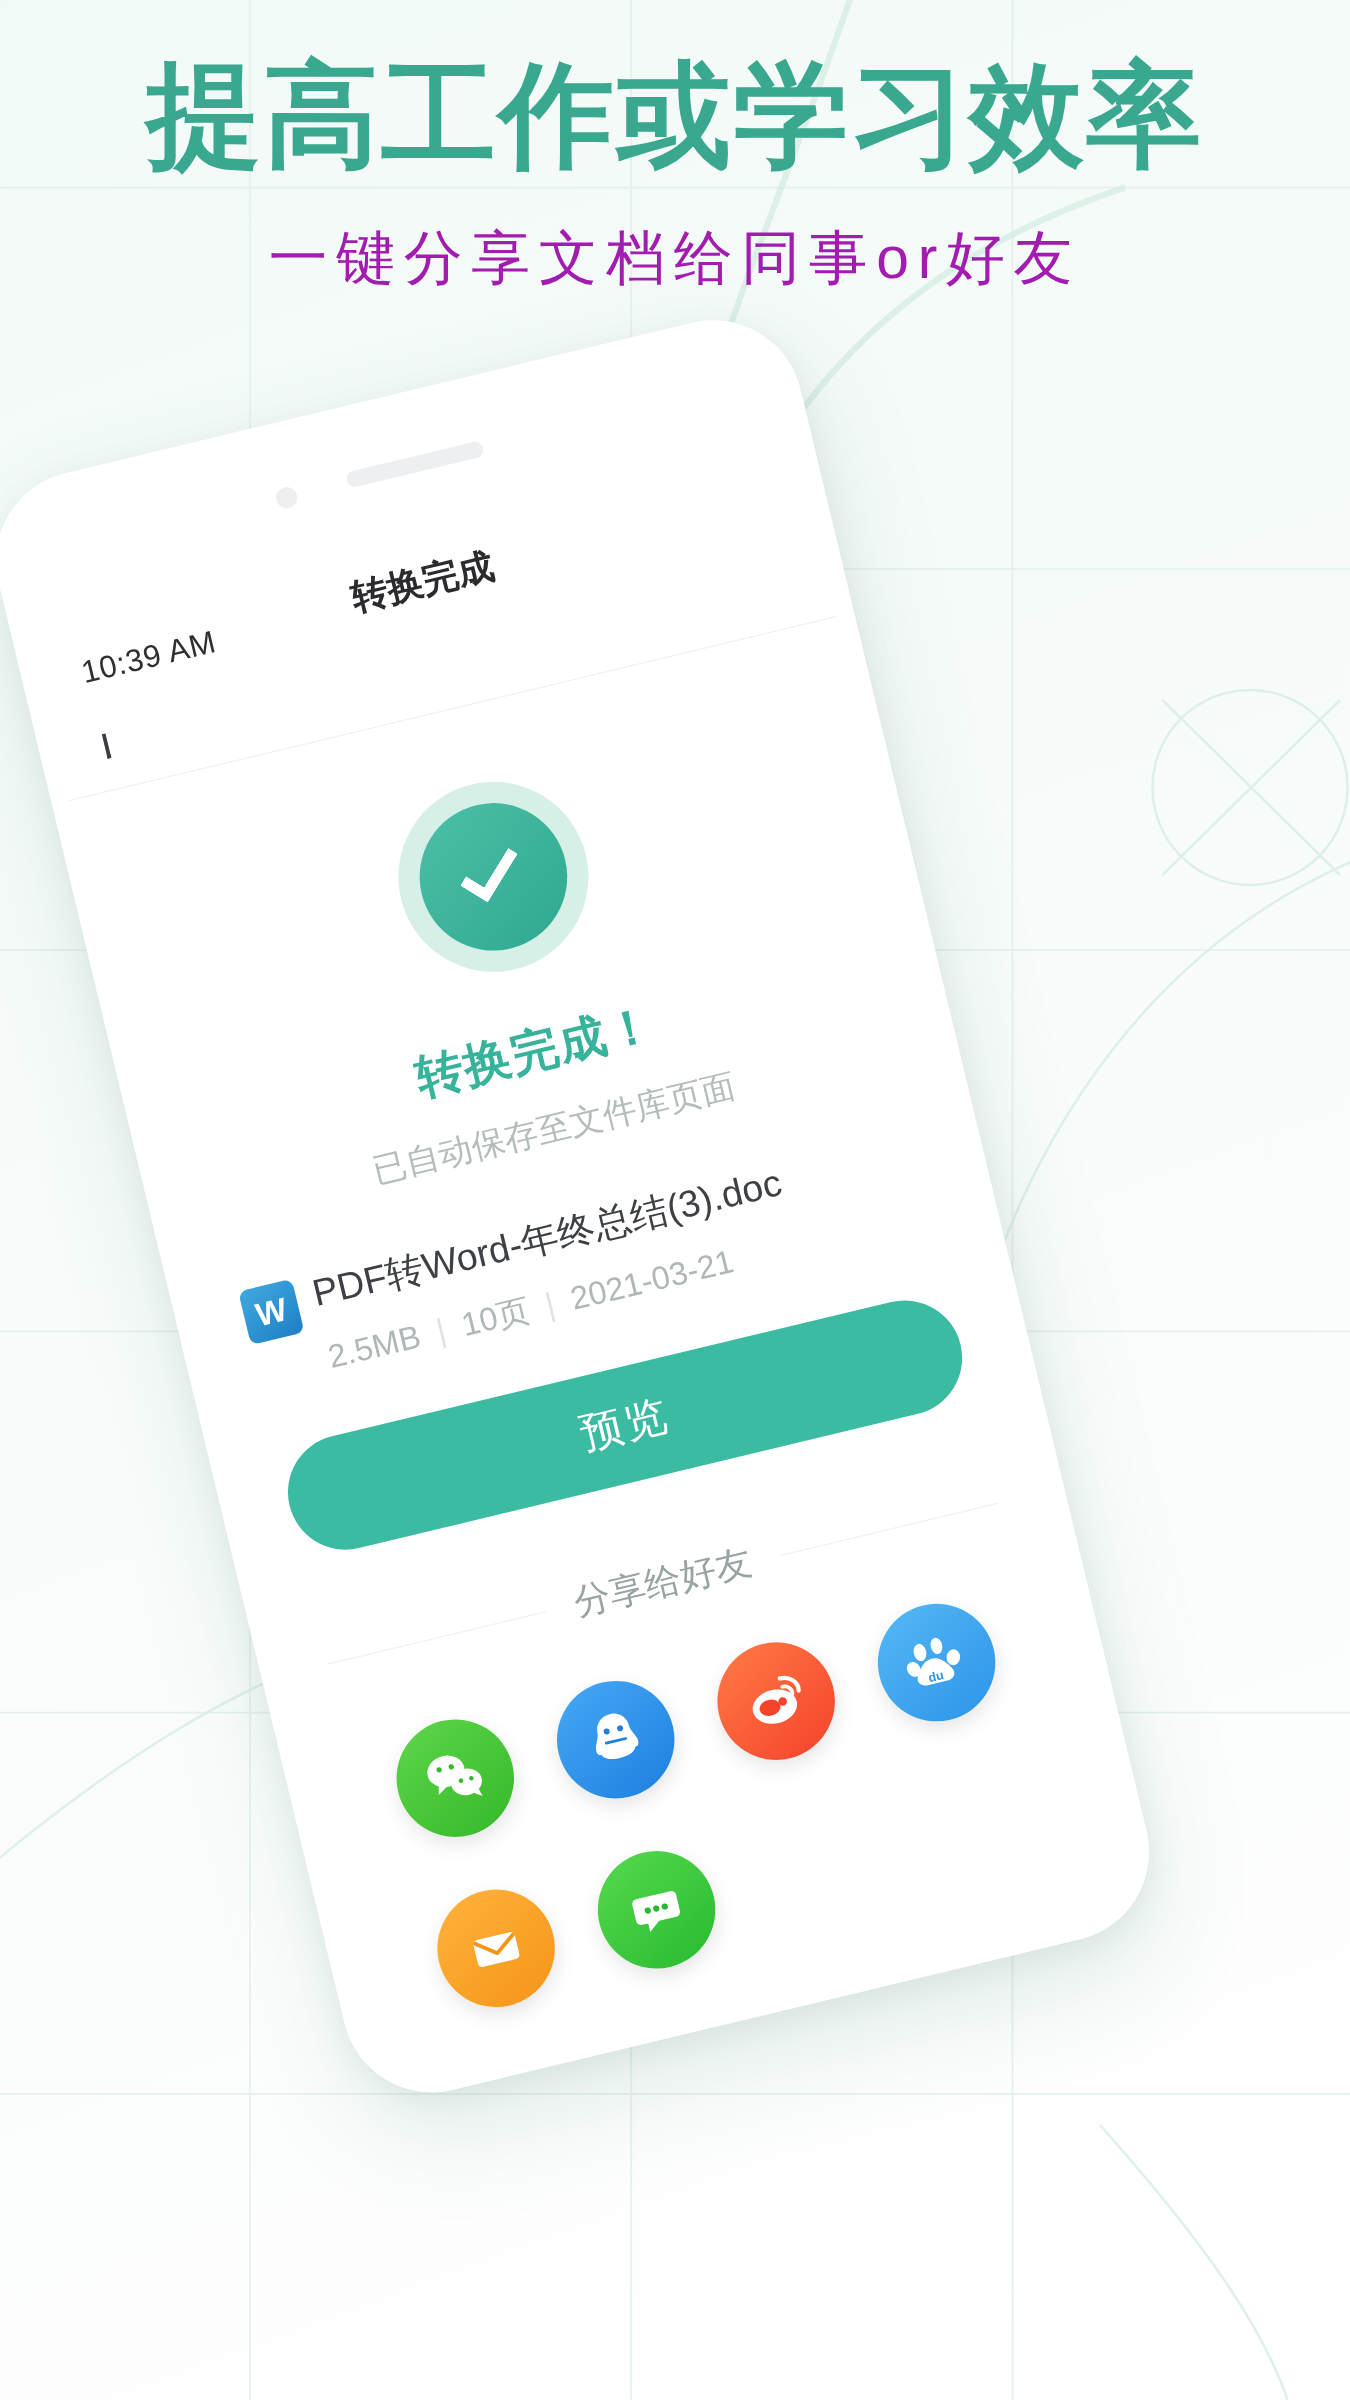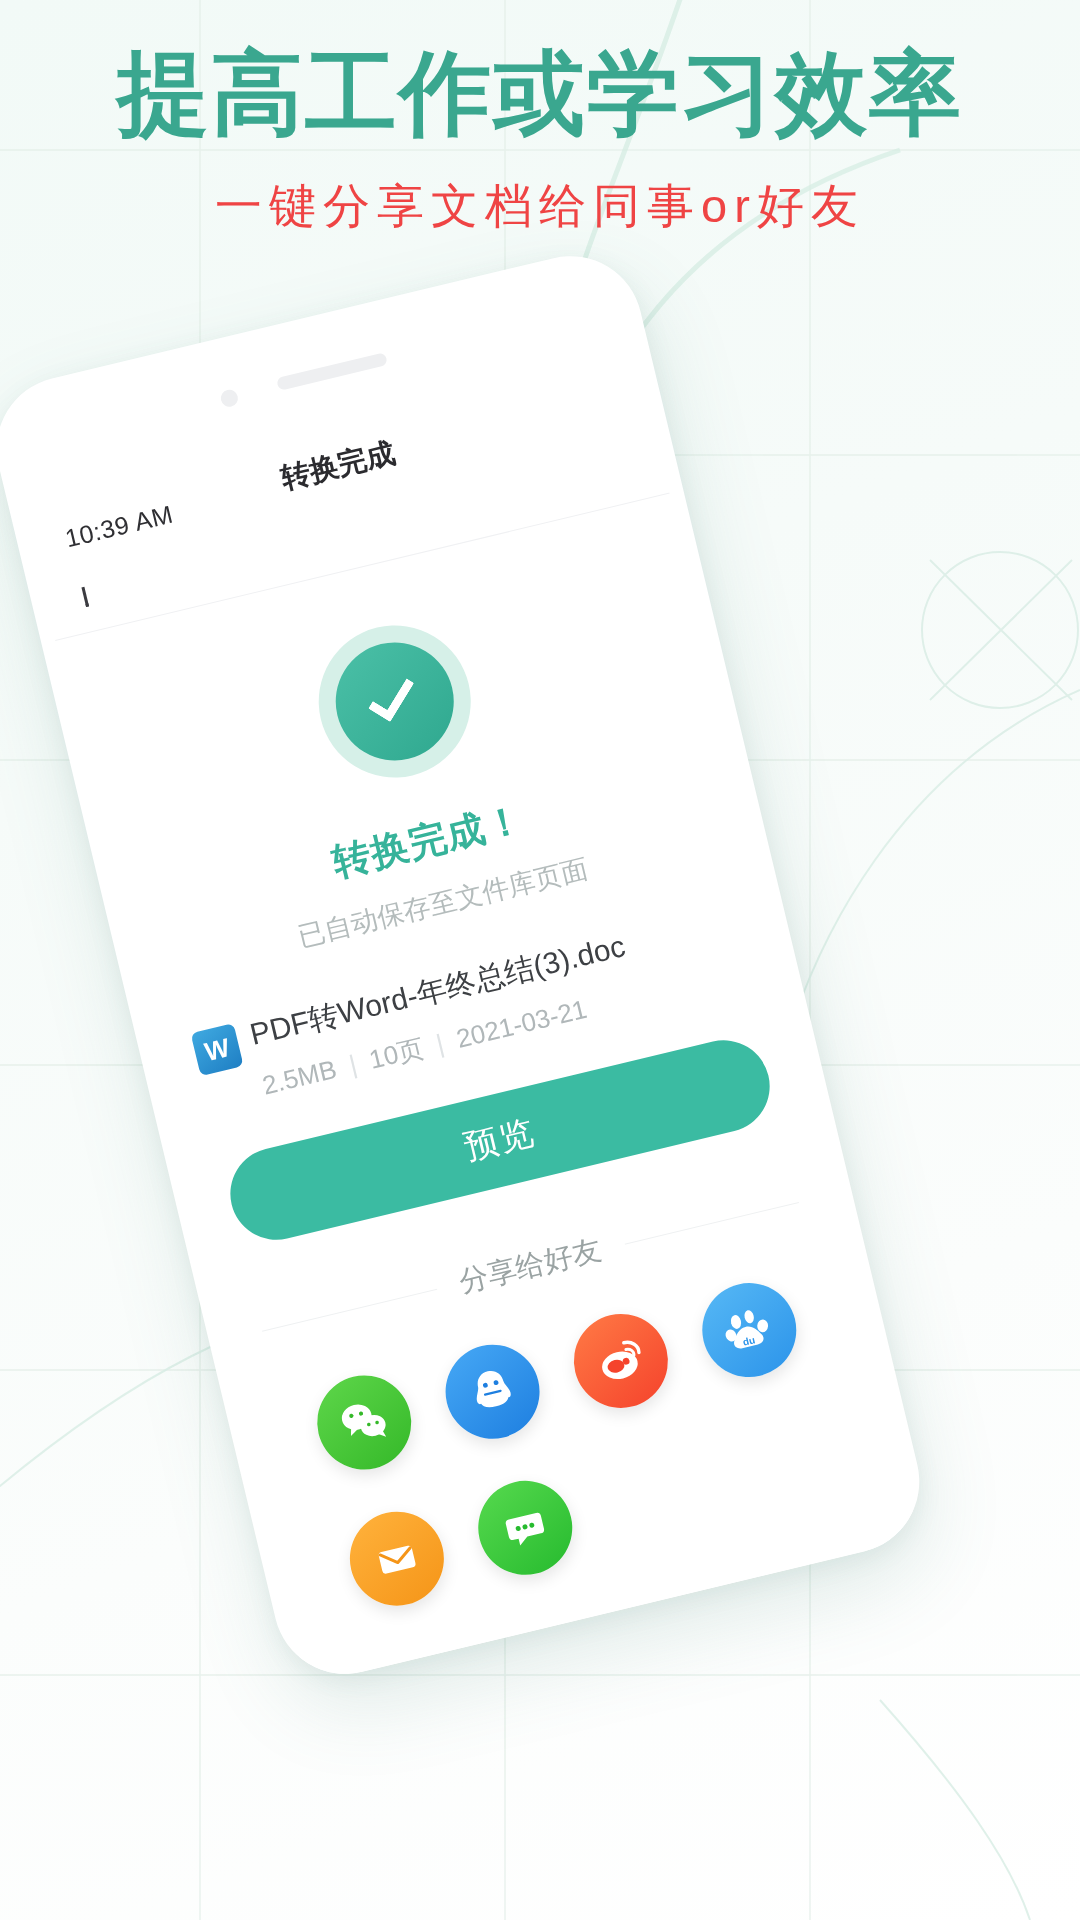--- a/index.html
+++ b/index.html
@@ -28,21 +28,21 @@
     font-size: 92px;
     line-height: 1.12;
     font-weight: bold;
     color: #3aa78f;
     letter-spacing: 2px;
     white-space: nowrap;
   }
   .subhead {
     margin-top: 30px;
     font-size: 47px;
-    color: #ef4444;
+    color: #a21caf;
     letter-spacing: 7px;
     white-space: nowrap;
   }
 
   
   .phone-stage {
     position: absolute;
     left: 0; top: 0; width: 1080px; height: 1920px;
     z-index: 4;
   }

